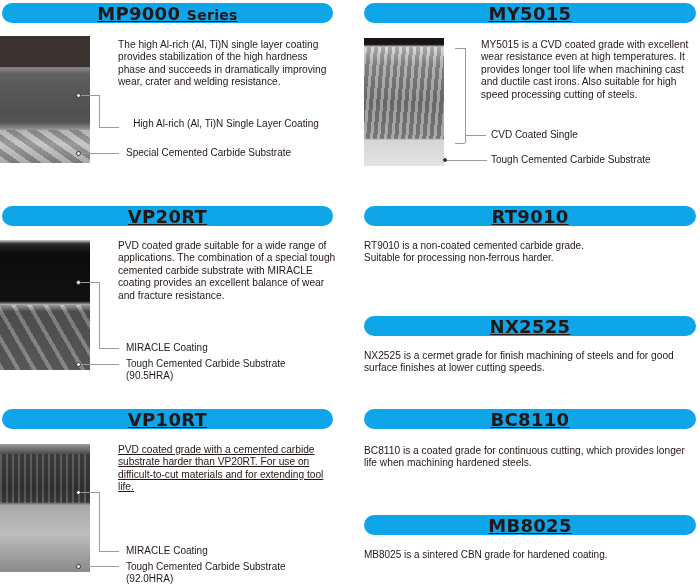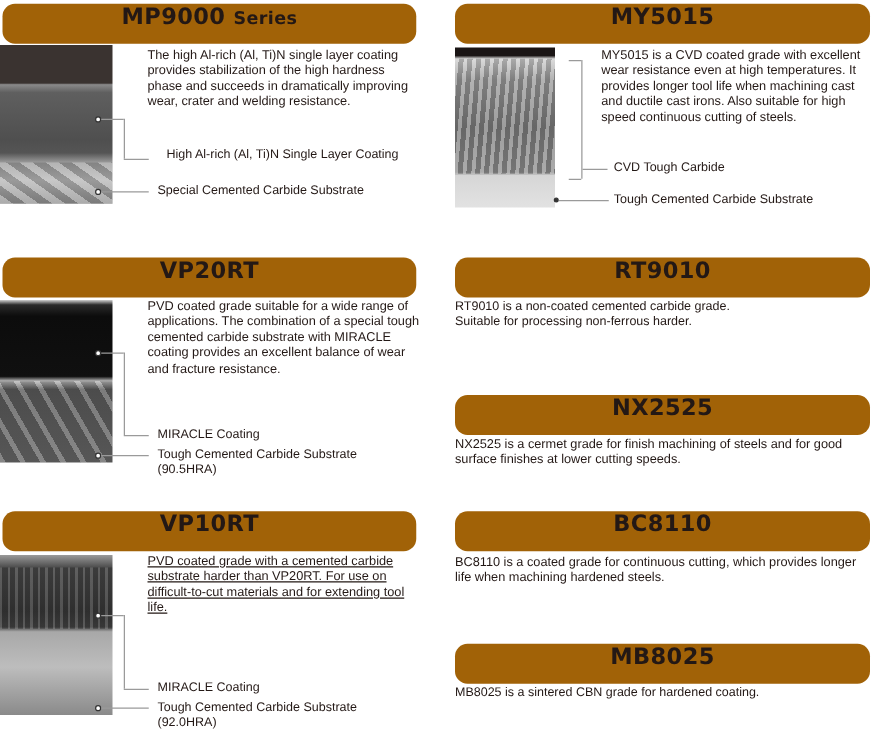--- a/index.html
+++ b/index.html
@@ -1,20 +1,20 @@
 <!DOCTYPE html>
 <html><head>
 <meta charset="utf-8">
 <style>
   html, body { margin:0; padding:0; background:#ffffff; }
   body { width:700px; height:584px; position:relative; overflow:hidden;
          font-family:"Liberation Sans", sans-serif; color:#231815; }
-  .bar { position:absolute; height:32px; background:#a16207; border-radius:10px;
+  .bar { position:absolute; height:20px; background:#0ea5e9; border-radius:10px;
          text-align:center; font-weight:bold; font-size:18px; line-height:21px; color:#231815;
-         letter-spacing:0.3px; font-family:"DejaVu Sans", sans-serif; }
+         letter-spacing:0.3px; font-family:"DejaVu Sans", sans-serif;text-decoration:underline; }
   .bar .sub { font-size:14px; }
   .desc { position:absolute; font-size:10.2px; line-height:12.4px; color:#231815; }
   .lbl { position:absolute; font-size:10px; line-height:12.4px; color:#231815; white-space:nowrap;text-align:center; }
   .photo { position:absolute; overflow:hidden; }
   .line { position:absolute; background:#9a9a9a; }
   .dot { position:absolute; width:5px; height:5px; border-radius:50%; background:#fff; border:1px solid #333; box-sizing:border-box; }
 
   
   #p1 { left:0; top:36px; width:90px; height:127px;
         background:linear-gradient(to bottom, #3a3330 0, #3a3330 24%, #8a8a8a 25%, #5f5f5f 30%, #4f4f4f 60%, #555 68%, #9a9a9a 74%, #b5b5b5 85%, #8f8f8f 100%); }
@@ -52,22 +52,22 @@
 <div class="lbl" style="left:126px;top:147px;">Special Cemented Carbide Substrate</div>
 
 <div class="bar" style="left:364px;top:3px;width:332px;"><span>MY5015</span></div>
 <div class="photo" id="p2"></div>
 <div class="line" style="left:455px;top:48px;width:10px;height:1px;"></div>
 <div class="line" style="left:465px;top:48px;width:1px;height:95px;"></div>
 <div class="line" style="left:455px;top:143px;width:10px;height:1px;"></div>
 <div class="line" style="left:466px;top:135px;width:20px;height:1px;"></div>
 <div class="line" style="left:447px;top:160px;width:40px;height:1px;"></div>
 <div class="dot" style="left:443px;top:158px;width:4px;height:4px;background:#333;"></div>
-<div class="desc" style="left:481px;top:39px;width:216px;">MY5015 is a CVD coated grade with excellent wear resistance even at high temperatures. It provides longer tool life when machining cast and ductile cast irons. Also suitable for high speed continuous cutting of steels.</div>
-<div class="lbl" style="left:491px;top:129px;">CVD Tough Carbide</div>
+<div class="desc" style="left:481px;top:39px;width:216px;">MY5015 is a CVD coated grade with excellent wear resistance even at high temperatures. It provides longer tool life when machining cast and ductile cast irons. Also suitable for high speed processing cutting of steels.</div>
+<div class="lbl" style="left:491px;top:129px;">CVD Coated Single</div>
 <div class="lbl" style="left:491px;top:154px;">Tough Cemented Carbide Substrate</div>
 
 <div class="bar" style="left:2px;top:206px;width:331px;"><span>VP20RT</span></div>
 <div class="photo" id="p3"></div>
 <div class="dot" style="left:76px;top:280px;"></div>
 <div class="dot" style="left:76px;top:362px;"></div>
 <div class="line" style="left:81px;top:282px;width:18px;height:1px;"></div>
 <div class="line" style="left:99px;top:282px;width:1px;height:66px;"></div>
 <div class="line" style="left:99px;top:348px;width:20px;height:1px;"></div>
 <div class="line" style="left:81px;top:364px;width:38px;height:1px;"></div>

